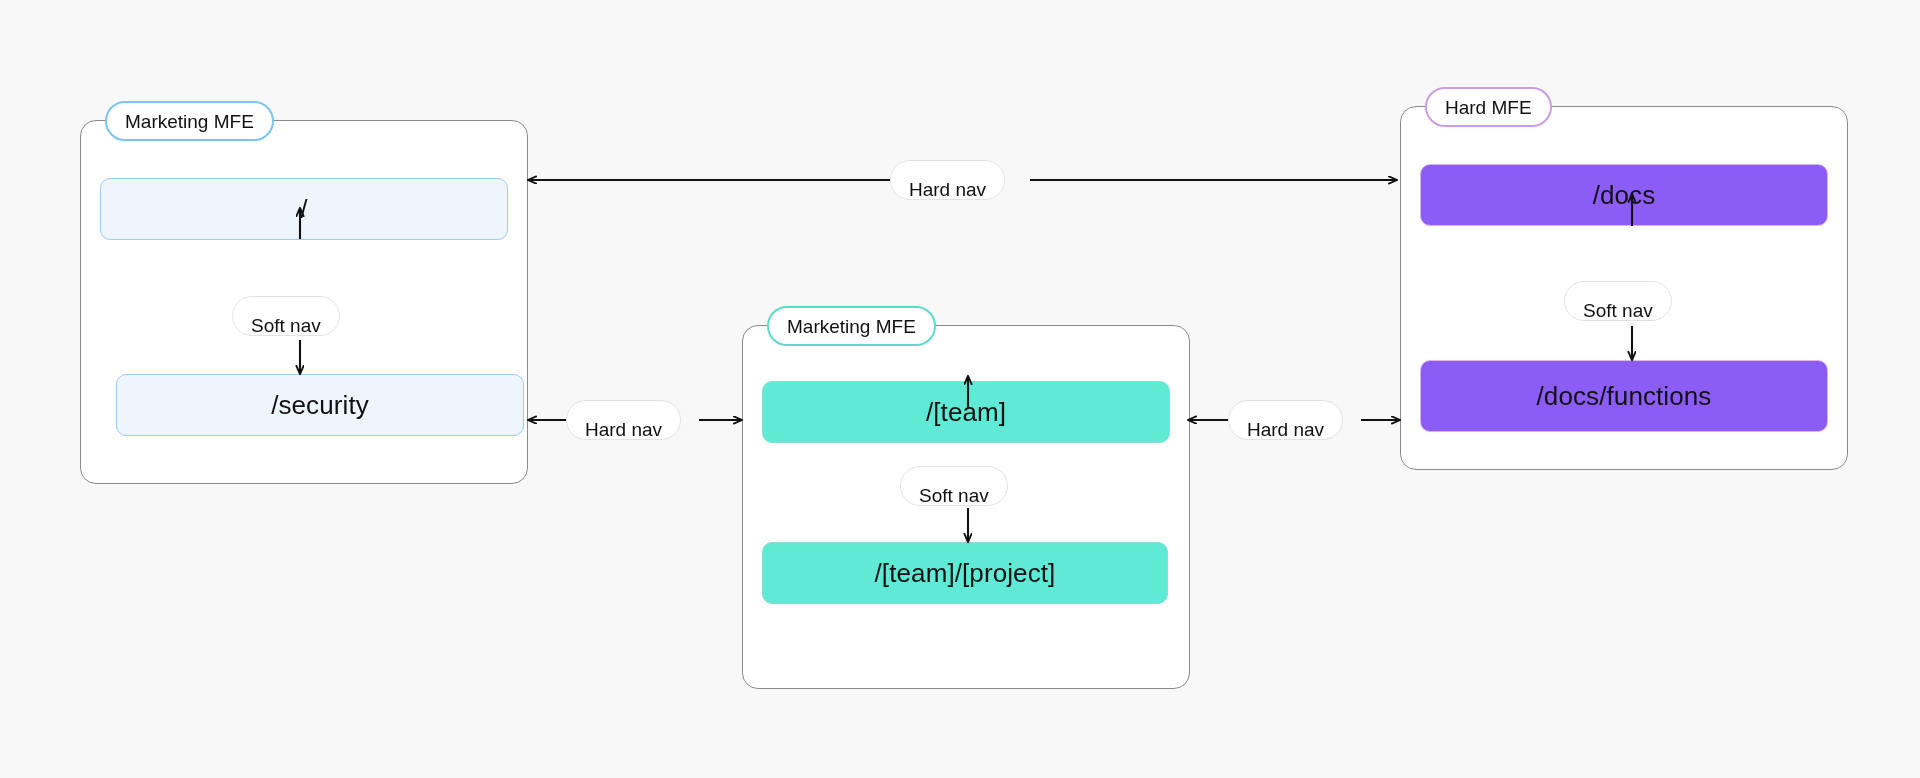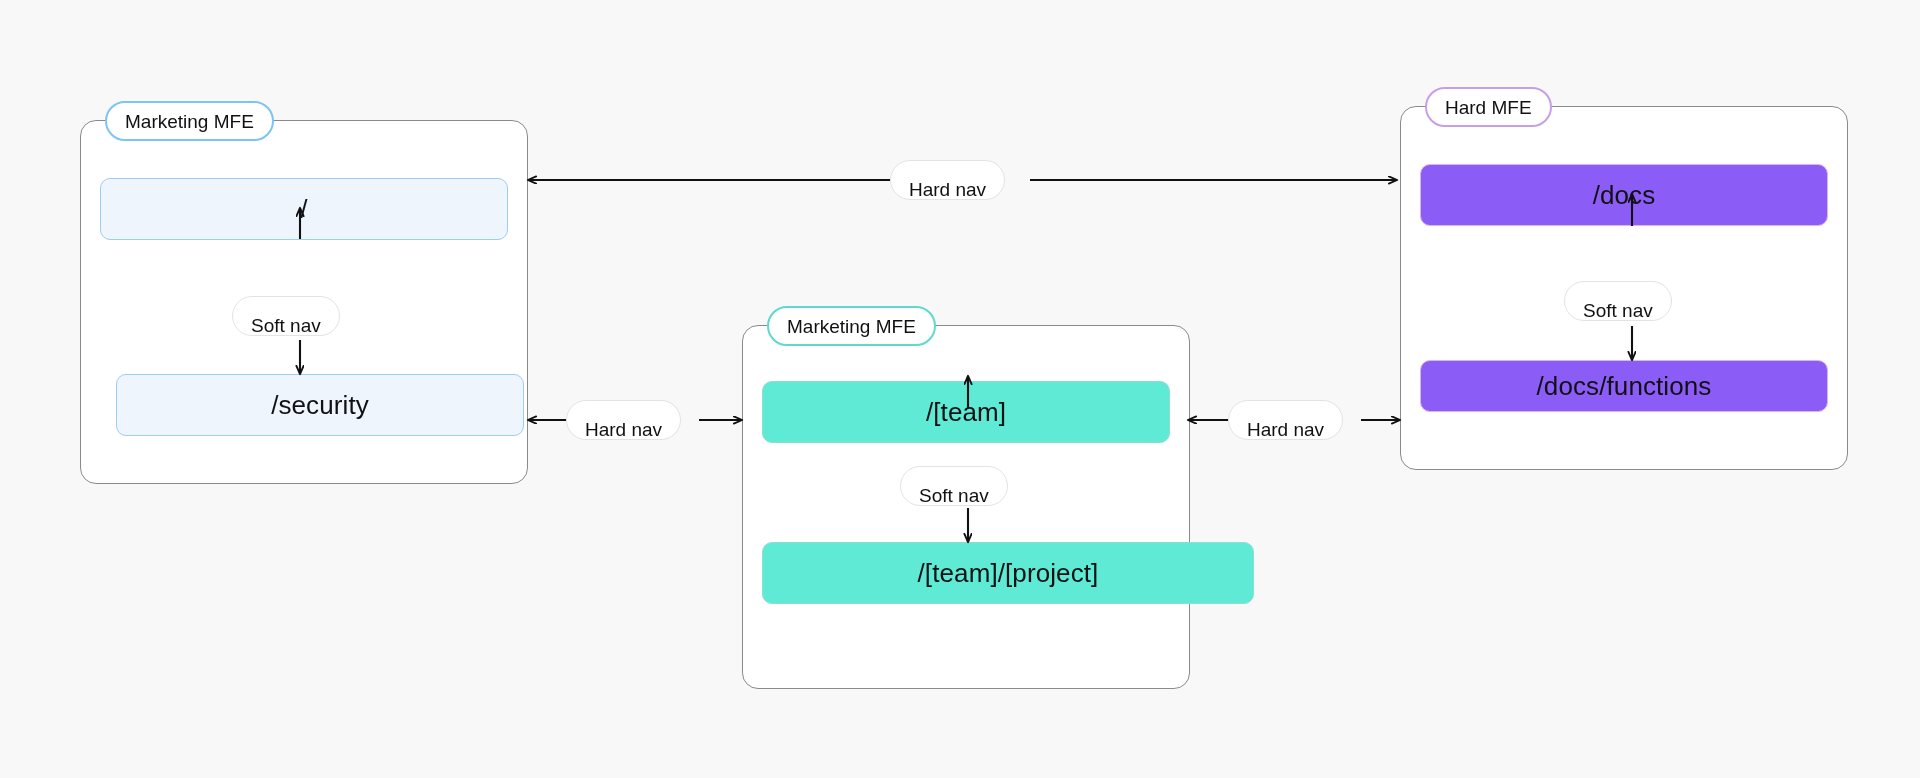--- a/index.html
+++ b/index.html
@@ -149,37 +149,37 @@
   </div>
 
   <div class="subgraph sg-dashboard" style="left:742px; top:325px; width:448px; height:364px;">
     <div class="sg-label">Marketing MFE</div>
   </div>
 
   <div class="node node-teal" style="left:762px; top:381px; width:408px; height:62px;">
     <span>/[team]</span>
   </div>
 
-  <div class="node node-teal" style="left:762px; top:542px; width:492px; height:62px;">
+  <div class="node node-teal" style="left:762px; top:542px; width:406px; height:62px;">
     <span>/[team]/[project]</span>
   </div>
 
   <div class="pill" style="left:900px; top:466px;">
     <span>Soft nav</span>
   </div>
 
   <div class="subgraph sg-docs" style="left:1400px; top:106px; width:448px; height:364px;">
     <div class="sg-label">Hard MFE</div>
   </div>
 
   <div class="node node-purple" style="left:1420px; top:164px; width:408px; height:62px;">
     <span>/docs</span>
   </div>
 
-  <div class="node node-purple" style="left:1420px; top:360px; width:408px; height:52px;">
+  <div class="node node-purple" style="left:1420px; top:360px; width:408px; height:72px;">
     <span>/docs/functions</span>
   </div>
 
   <div class="pill" style="left:1564px; top:281px;">
     <span>Soft nav</span>
   </div>
 
   <div class="pill" style="left:890px; top:160px;">
     <span>Hard nav</span>
   </div>

